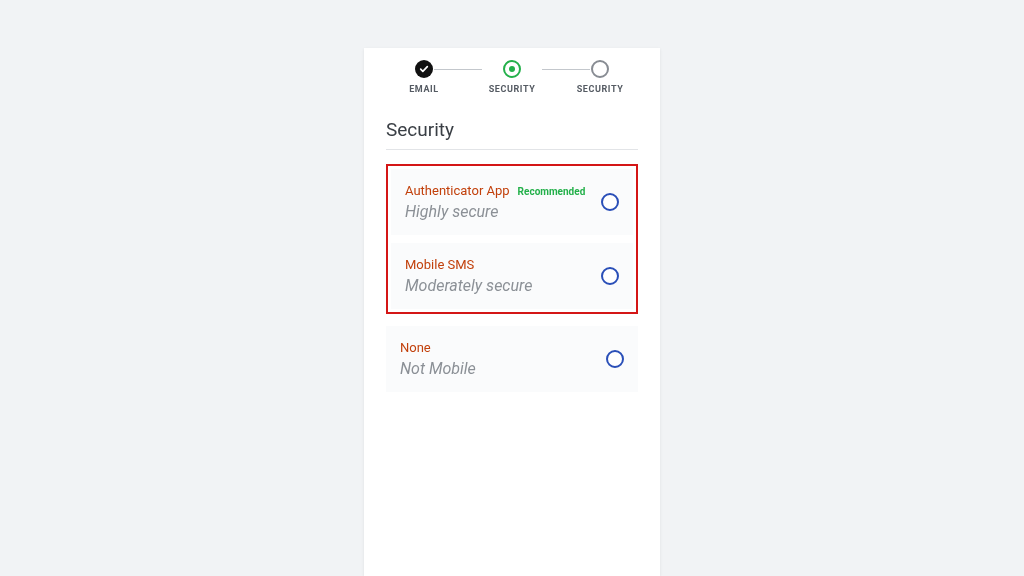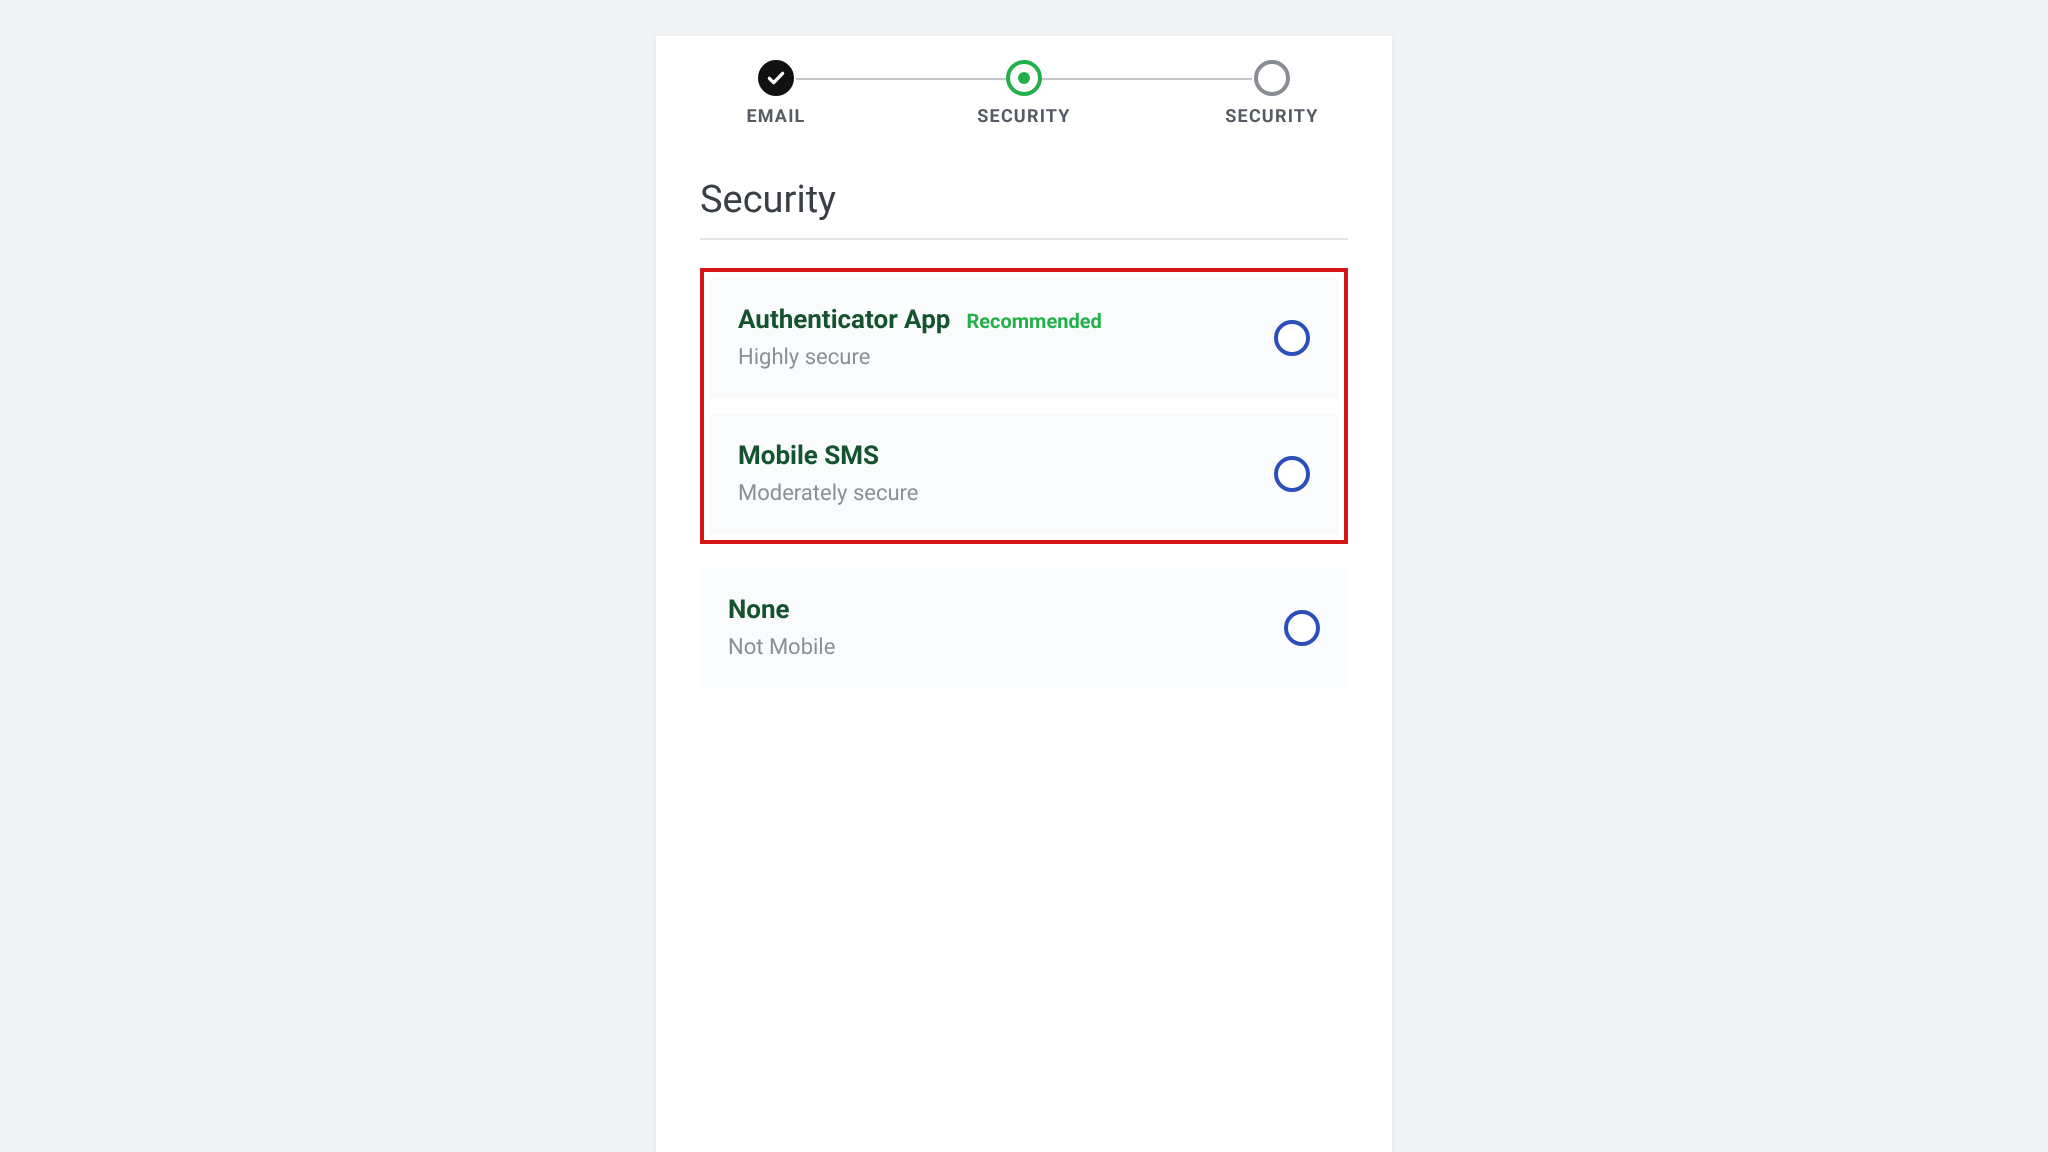--- a/index.html
+++ b/index.html
@@ -7,23 +7,24 @@
       font-family: -apple-system, BlinkMacSystemFont, "Segoe UI", Roboto, Arial, sans-serif;
       background: #f1f3f5;
       width: 1024px;
       height: 576px;
       overflow: hidden;
       display: flex;
       justify-content: center;
       padding-top: 18px;
     }
     .card {
-      width: 368px;
+      width: 296px;
       background: #ffffff;
       box-shadow: 0 1px 3px rgba(0,0,0,.08);
+      margin-top: 30px;
     }
     .stepper {
       display: flex;
       align-items: flex-start;
       justify-content: space-between;
       padding: 12px 28px 10px;
       position: relative;
     }
     .step {
       display: flex;
@@ -99,32 +100,33 @@
     .highlight-group .option { margin-bottom: 8px; }
     .highlight-group .option:last-child { margin-bottom: 0; }
     .option-text { flex: 1; }
     .option-title-row {
       display: flex;
       align-items: baseline;
       gap: 8px;
     }
     .option-title {
       font-size: 13px;
-      font-weight: 700;
-      color: #14532d;
+      font-weight: 400;
+      color: #c2410c;
     }
     .badge-recommended {
       font-size: 10px;
       font-weight: 700;
       color: #23b04a;
     }
     .option-sub {
-      font-size: 11px;
+      font-size: 16px;
       color: #8b9096;
       margin-top: 4px;
+      font-style: italic;
     }
     .radio {
       width: 18px; height: 18px;
       border: 2px solid #2a4fb8;
       border-radius: 50%;
       background: #fff;
       flex-shrink: 0;
     }
     .standalone-option { margin-top: 10px; align-items: center; }
   </style>

